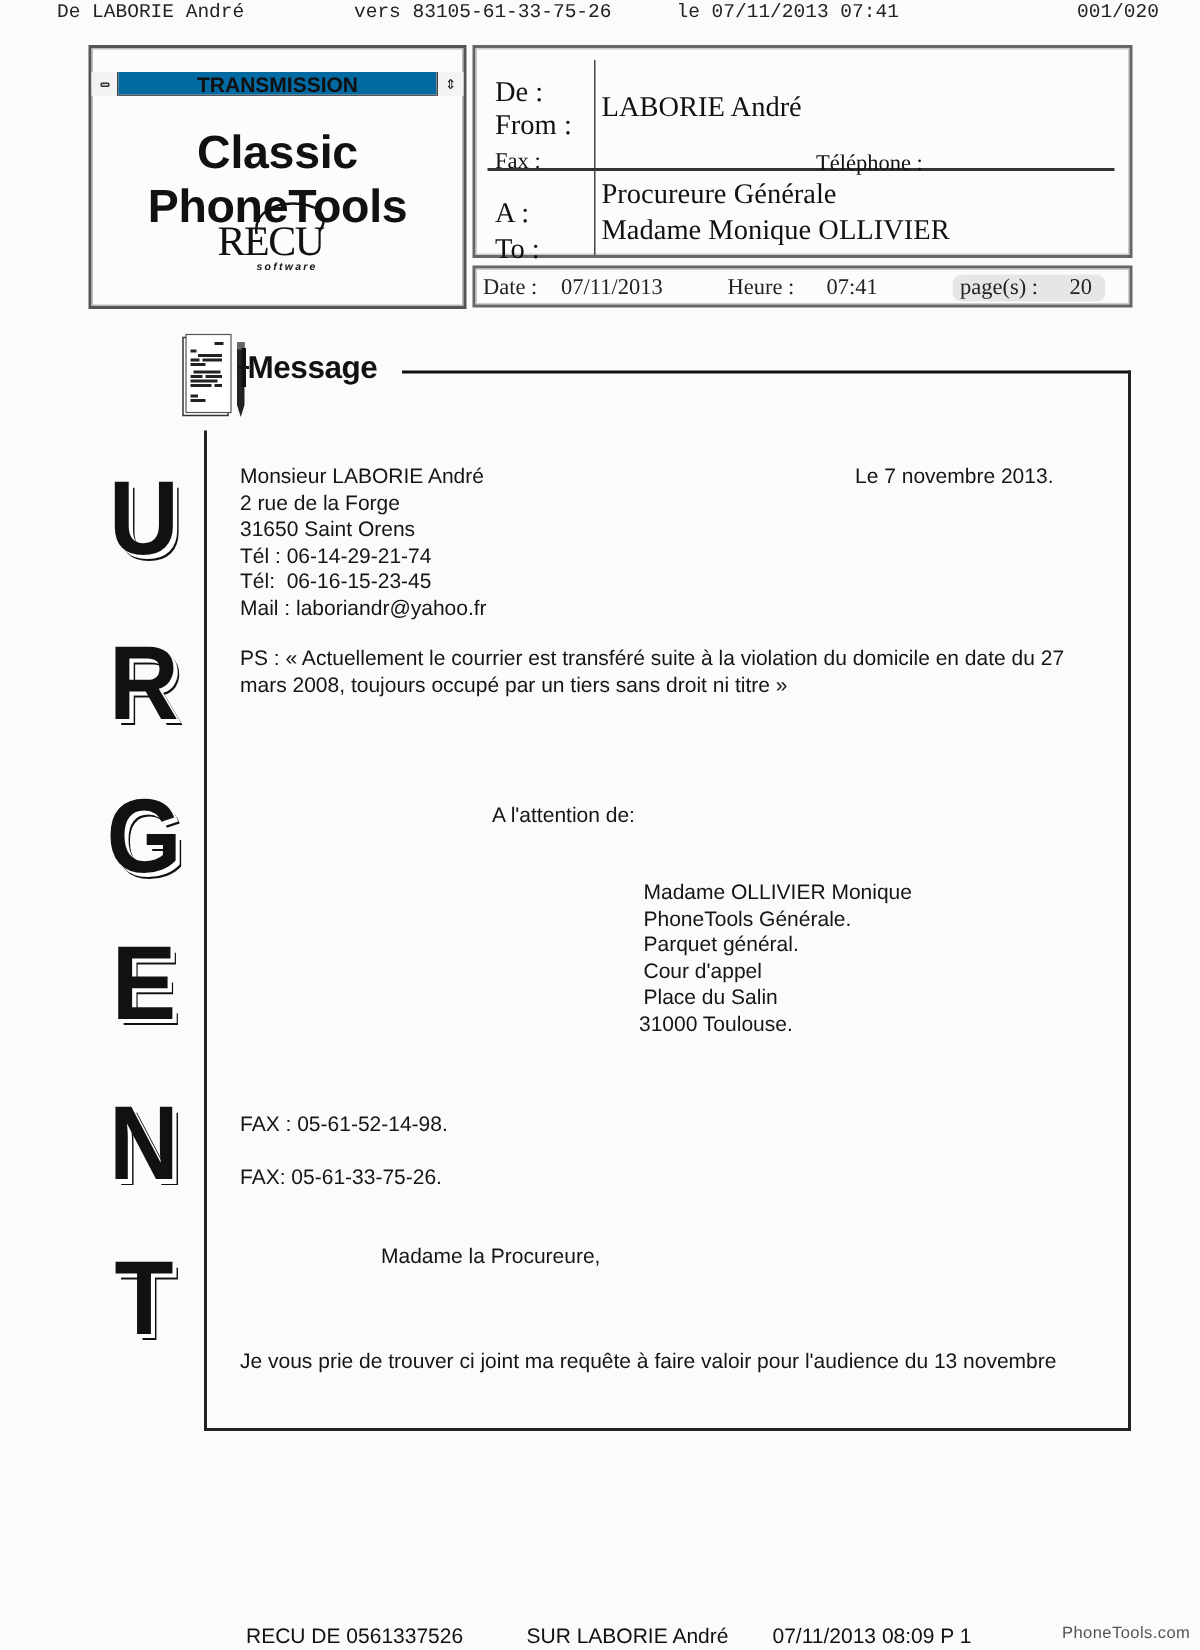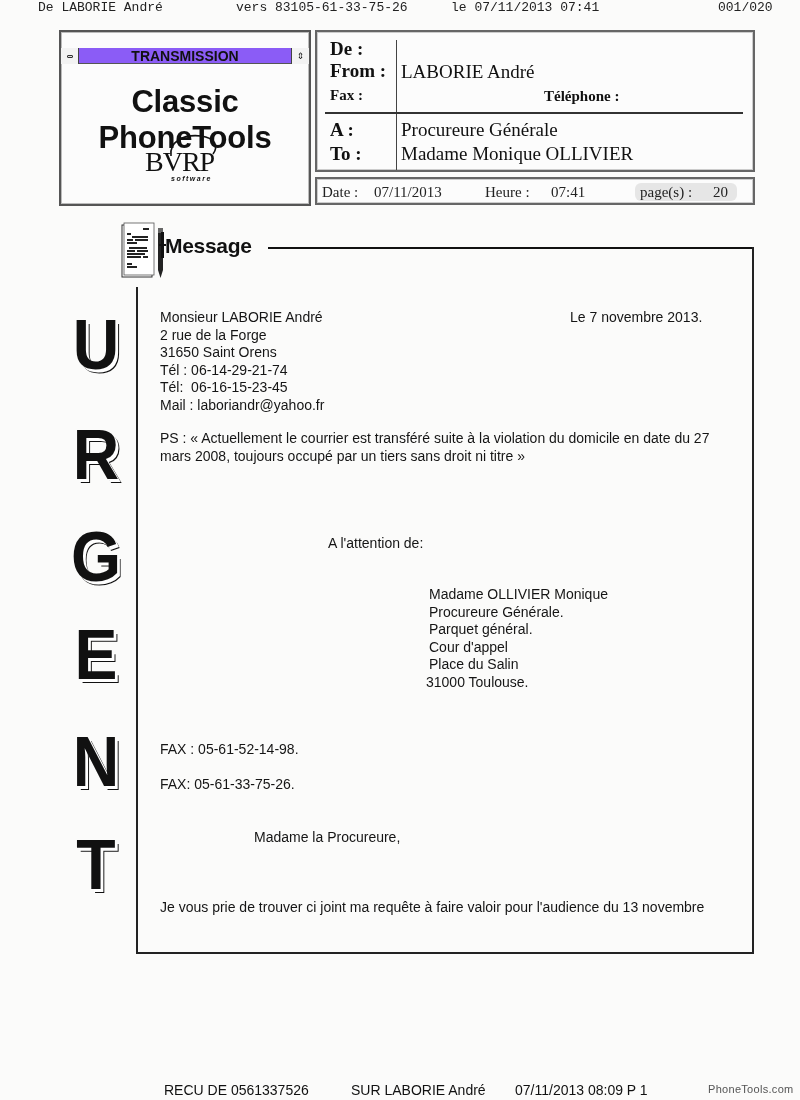--- a/index.html
+++ b/index.html
@@ -16,33 +16,33 @@
     .logo-window { left: 59px; top: 30px; width: 252px; height: 176px; border: 2px solid #555; background: #fcfcfc; box-shadow: inset 0 0 0 1px #bbb; }
     .win-row { position: absolute; left: 0; right: 0; height: 16px; display: flex; border-bottom: 1px solid #444; }
     .win-row.r1 { top: 0; }
     .win-row.r2 { top: 16px; border-bottom: 1px solid #555; }
     .win-btn { width: 18px; height: 16px; border-right: 1px solid #444; display: flex; align-items: center; justify-content: center; font-size: 9px; background: #f3f3f3; }
     .win-btn.right { border-right: none; border-left: 1px solid #444; }
     .dash-glyph { width: 10px; height: 3px; border: 1px solid #333; background: #ddd; border-radius: 1px; }
     .dot-glyph { width: 6px; height: 3px; border: 1px solid #333; background: #ddd; border-radius: 1px; }
     .win-title { flex: 1; display: flex; align-items: center; justify-content: center; font-weight: bold; font-size: 14px; line-height: 16px; }
     .r1 .win-title { background: #111; color: #fff; }
-    .r2 .win-title { background: #8b5cf6; color: #111; }
+    .r2 .win-title { background: #0369a1; color: #111; }
     .win-btn.dark { background: #111; color: #fff; border-left: none; border-right: 1px solid #666; }
     .logo-title { position: absolute; left: 0; right: 0; top: 52px; text-align: center; font-weight: bold; font-size: 31px; letter-spacing: -0.2px; }
     .bvrp { position: absolute; left: 80px; top: 96px; width: 90px; height: 60px; }
     .bvrp-text { position: absolute; left: 4px; top: 18px; font-family: "Liberation Serif", serif; font-size: 28px; letter-spacing: -1px; }
     .bvrp-sub { position: absolute; left: 30px; top: 47px; font-size: 7px; font-style: italic; font-weight: bold; letter-spacing: 1.5px; }
     .bvrp svg { position: absolute; left: 0; top: 0; }
 
     
     .info-box { left: 315px; top: 30px; width: 440px; height: 142px; border: 2px solid #666; box-shadow: inset 0 0 0 1px #ccc; font-family: "Liberation Serif", serif; background: #fcfcfc; }
     .info-box .vline { position: absolute; left: 79px; top: 8px; bottom: 0; width: 1px; background: #444; }
     .info-box .hline { position: absolute; left: 8px; right: 10px; top: 80px; height: 1.5px; background: #333; }
-    .lbl { position: absolute; font-weight: bold; white-space: nowrap; }
+    .lbl { position: absolute; font-weight: normal; white-space: nowrap; margin-top: 13px; }
     .val { position: absolute; white-space: nowrap; font-size: 19px; }
 
     
     .date-box { left: 315px; top: 177px; width: 440px; height: 28px; border: 2px solid #666; box-shadow: inset 0 0 0 1px #ccc; font-family: "Liberation Serif", serif; font-size: 15px; background: #fcfcfc; }
     .date-box span { position: absolute; top: 5px; white-space: nowrap; color: #222; }
     .page-highlight { position: absolute; left: 318px; top: 4px; width: 102px; height: 18px; background: #e6e6e6; border-radius: 6px; }
 
     
     .msg-icon { left: 121px; top: 222px; width: 40px; height: 58px; }
     .msg-title { left: 165px; top: 234px; font-size: 21px; font-weight: bold; letter-spacing: -0.3px; white-space: nowrap; }
@@ -78,21 +78,21 @@
     <div class="win-title">TRANSMISSION</div>
     <div class="win-btn right">
         <span>⇕</span>
       </div>
   </div>
   <div class="logo-title">Classic PhoneTools</div>
   <div class="bvrp">
     <svg width="90" height="30">
       <path d="M30 28 C 28 14, 42 6, 60 8 C 74 10, 78 18, 72 26" fill="none" stroke="#111" stroke-width="1.6"></path>
     </svg>
-    <span class="bvrp-text">BVRP</span>
+    <span class="bvrp-text">RECU</span>
     <span class="bvrp-sub">software</span>
   </div>
 </div>
 
 <div class="abs info-box">
   <div class="vline"></div>
   <div class="hline"></div>
   <span class="lbl" style="left:13px; top:6px; font-size:19px;">De :</span>
   <span class="lbl" style="left:13px; top:28px; font-size:19px;">From :</span>
   <span class="val" style="left:84px; top:29px;">LABORIE André</span>
@@ -165,21 +165,21 @@
 
 <div class="abs body-text" style="left:160px; top:430px;">
   <div>PS : « Actuellement le courrier est transféré suite à la violation du domicile en date du 27</div>
   <div>mars 2008, toujours occupé par un tiers sans droit ni titre »</div>
 </div>
 
 <div class="abs body-text" style="left:328px; top:535px;">A l'attention de:</div>
 
 <div class="abs body-text" style="left:429px; top:586px;">
   <div>Madame OLLIVIER Monique</div>
-  <div>Procureure Générale.</div>
+  <div>PhoneTools Générale.</div>
   <div>Parquet général.</div>
   <div>Cour d'appel</div>
   <div>Place du Salin</div>
   <div style="margin-left:-3px;">31000 Toulouse.</div>
 </div>
 
 <div class="abs body-text" style="left:160px; top:741px;">FAX : 05-61-52-14-98.</div>
 <div class="abs body-text" style="left:160px; top:776px;">FAX: 05-61-33-75-26.</div>
 
 <div class="abs body-text" style="left:254px; top:829px;">Madame la Procureure,</div>

